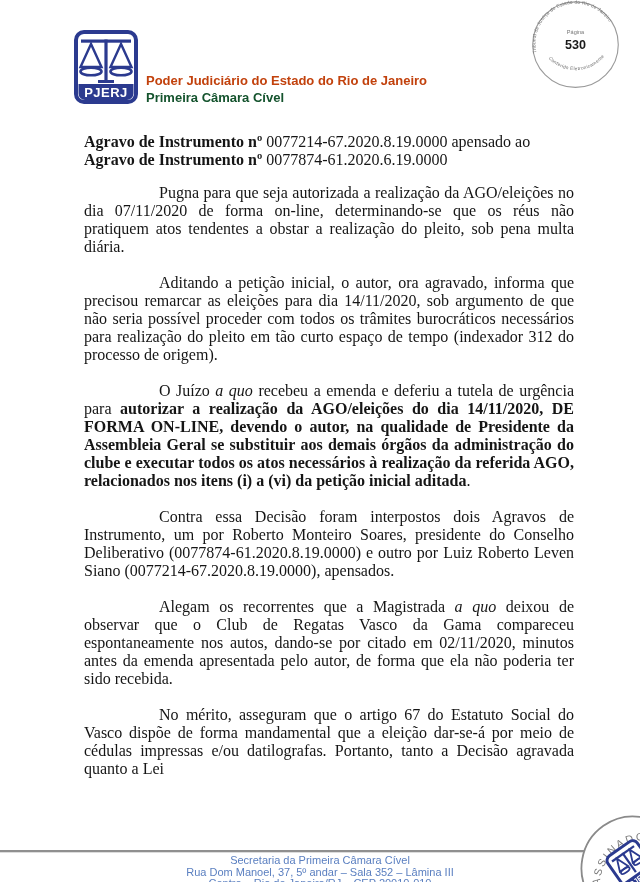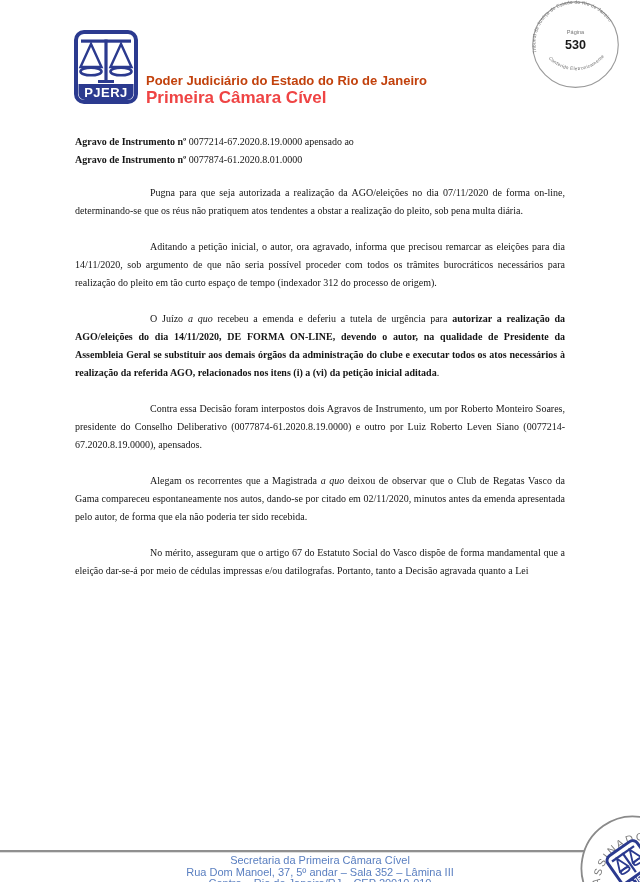--- a/index.html
+++ b/index.html
@@ -8,27 +8,27 @@
     width:640px;height:882px;
     background:#ffffff;
     overflow:hidden;
     font-family:"Liberation Serif", serif;
     color:#151515;
   }
   
   .logo-svg{position:absolute;left:74px;top:30px;width:64px;height:74px;}
   .header-titles{position:absolute;left:146px;top:72px;font-family:"Liberation Sans", sans-serif;}
   .header-title{font-size:13px;font-weight:bold;color:#c2410c;line-height:18px;white-space:nowrap;}
-  .header-subtitle{font-size:17px;font-weight:bold;color:#ef4444;line-height:15px;white-space:nowrap;}
+  .header-subtitle{font-size:13px;font-weight:bold;color:#14532d;line-height:15px;white-space:nowrap;}
   
   .page-stamp{position:absolute;left:527px;top:0px;width:97px;height:93px;}
   
   .doc-body{
-    position:absolute;left:75px;top:133px;width:490px;
-    font-size:10px;line-height:18px;text-align:justify;
+    position:absolute;left:84px;top:133px;width:490px;
+    font-size:16px;line-height:18px;text-align:justify;
   }
   .case-block{margin:0 0 15px 0;text-align:left;}
   .case-line .b{font-weight:bold;}
   .para{margin:0 0 18px 0;text-indent:75px;}
   .para:last-child{margin-bottom:11px;}
   .it{font-style:italic;}
   .bi{font-weight:bold;}
   
   .footer{position:absolute;left:0;top:850px;width:640px;z-index:3;}
   .footer-rule{height:2px;background:#8f8f8f;border-bottom:1px solid #dcdcdc;}
@@ -81,21 +81,21 @@
     <text x="50" y="37" text-anchor="middle" font-family="Liberation Sans, sans-serif" font-size="6" fill="#777777">Página</text>
     <text x="50" y="53" text-anchor="middle" font-family="Liberation Sans, sans-serif" font-size="13.5" font-weight="bold" fill="#1a1a1a">530</text>
     <text font-family="Liberation Sans, sans-serif" font-size="5.1" fill="#6f6f6f" letter-spacing="0.3">
       <textPath href="#arcBotP" startOffset="8%">Conferido Eletronicamente</textPath>
     </text>
   </svg>
 
   <div class="doc-body">
     <div class="case-block">
       <div class="case-line"><span class="b">Agravo de Instrumento nº</span><span> 0077214-67.2020.8.19.0000 apensado ao</span></div>
-      <div class="case-line"><span class="b">Agravo de Instrumento nº</span><span> 0077874-61.2020.8.01.0000</span></div>
+      <div class="case-line"><span class="b">Agravo de Instrumento nº</span><span> 0077874-61.2020.6.19.0000</span></div>
     </div>
     <div id="paragraphs">
         <p class="para"><span>Pugna para que seja autorizada a realização da AGO/eleições no dia 07/11/2020 de forma on-line, determinando-se que os réus não pratiquem atos tendentes a obstar a realização do pleito, sob pena multa diária.</span></p>
         <p class="para"><span>Aditando a petição inicial, o autor, ora agravado, informa que precisou remarcar as eleições para dia 14/11/2020, sob argumento de que não seria possível proceder com todos os trâmites burocráticos necessários para realização do pleito em tão curto espaço de tempo (indexador 312 do processo de origem).</span></p>
         <p class="para"><span>O Juízo </span><span class="it">a quo</span><span> recebeu a emenda e deferiu a tutela de urgência para </span><span class="bi">autorizar a realização da AGO/eleições do dia 14/11/2020, DE FORMA ON-LINE, devendo o autor, na qualidade de Presidente da Assembleia Geral se substituir aos demais órgãos da administração do clube e executar todos os atos necessários à realização da referida AGO, relacionados nos itens (i) a (vi) da petição inicial aditada</span><span>.</span></p>
         <p class="para"><span>Contra essa Decisão foram interpostos dois Agravos de Instrumento, um por Roberto Monteiro Soares, presidente do Conselho Deliberativo (0077874-61.2020.8.19.0000) e outro por Luiz Roberto Leven Siano (0077214-67.2020.8.19.0000), apensados.</span></p>
         <p class="para"><span>Alegam os recorrentes que a Magistrada </span><span class="it">a quo</span><span> deixou de observar que o Club de Regatas Vasco da Gama compareceu espontaneamente nos autos, dando-se por citado em 02/11/2020, minutos antes da emenda apresentada pelo autor, de forma que ela não poderia ter sido recebida.</span></p>
         <p class="para"><span>No mérito, asseguram que o artigo 67 do Estatuto Social do Vasco dispõe de forma mandamental que a eleição dar-se-á por meio de cédulas impressas e/ou datilografas. Portanto, tanto a Decisão agravada quanto a Lei</span></p>
       </div>
   </div>

